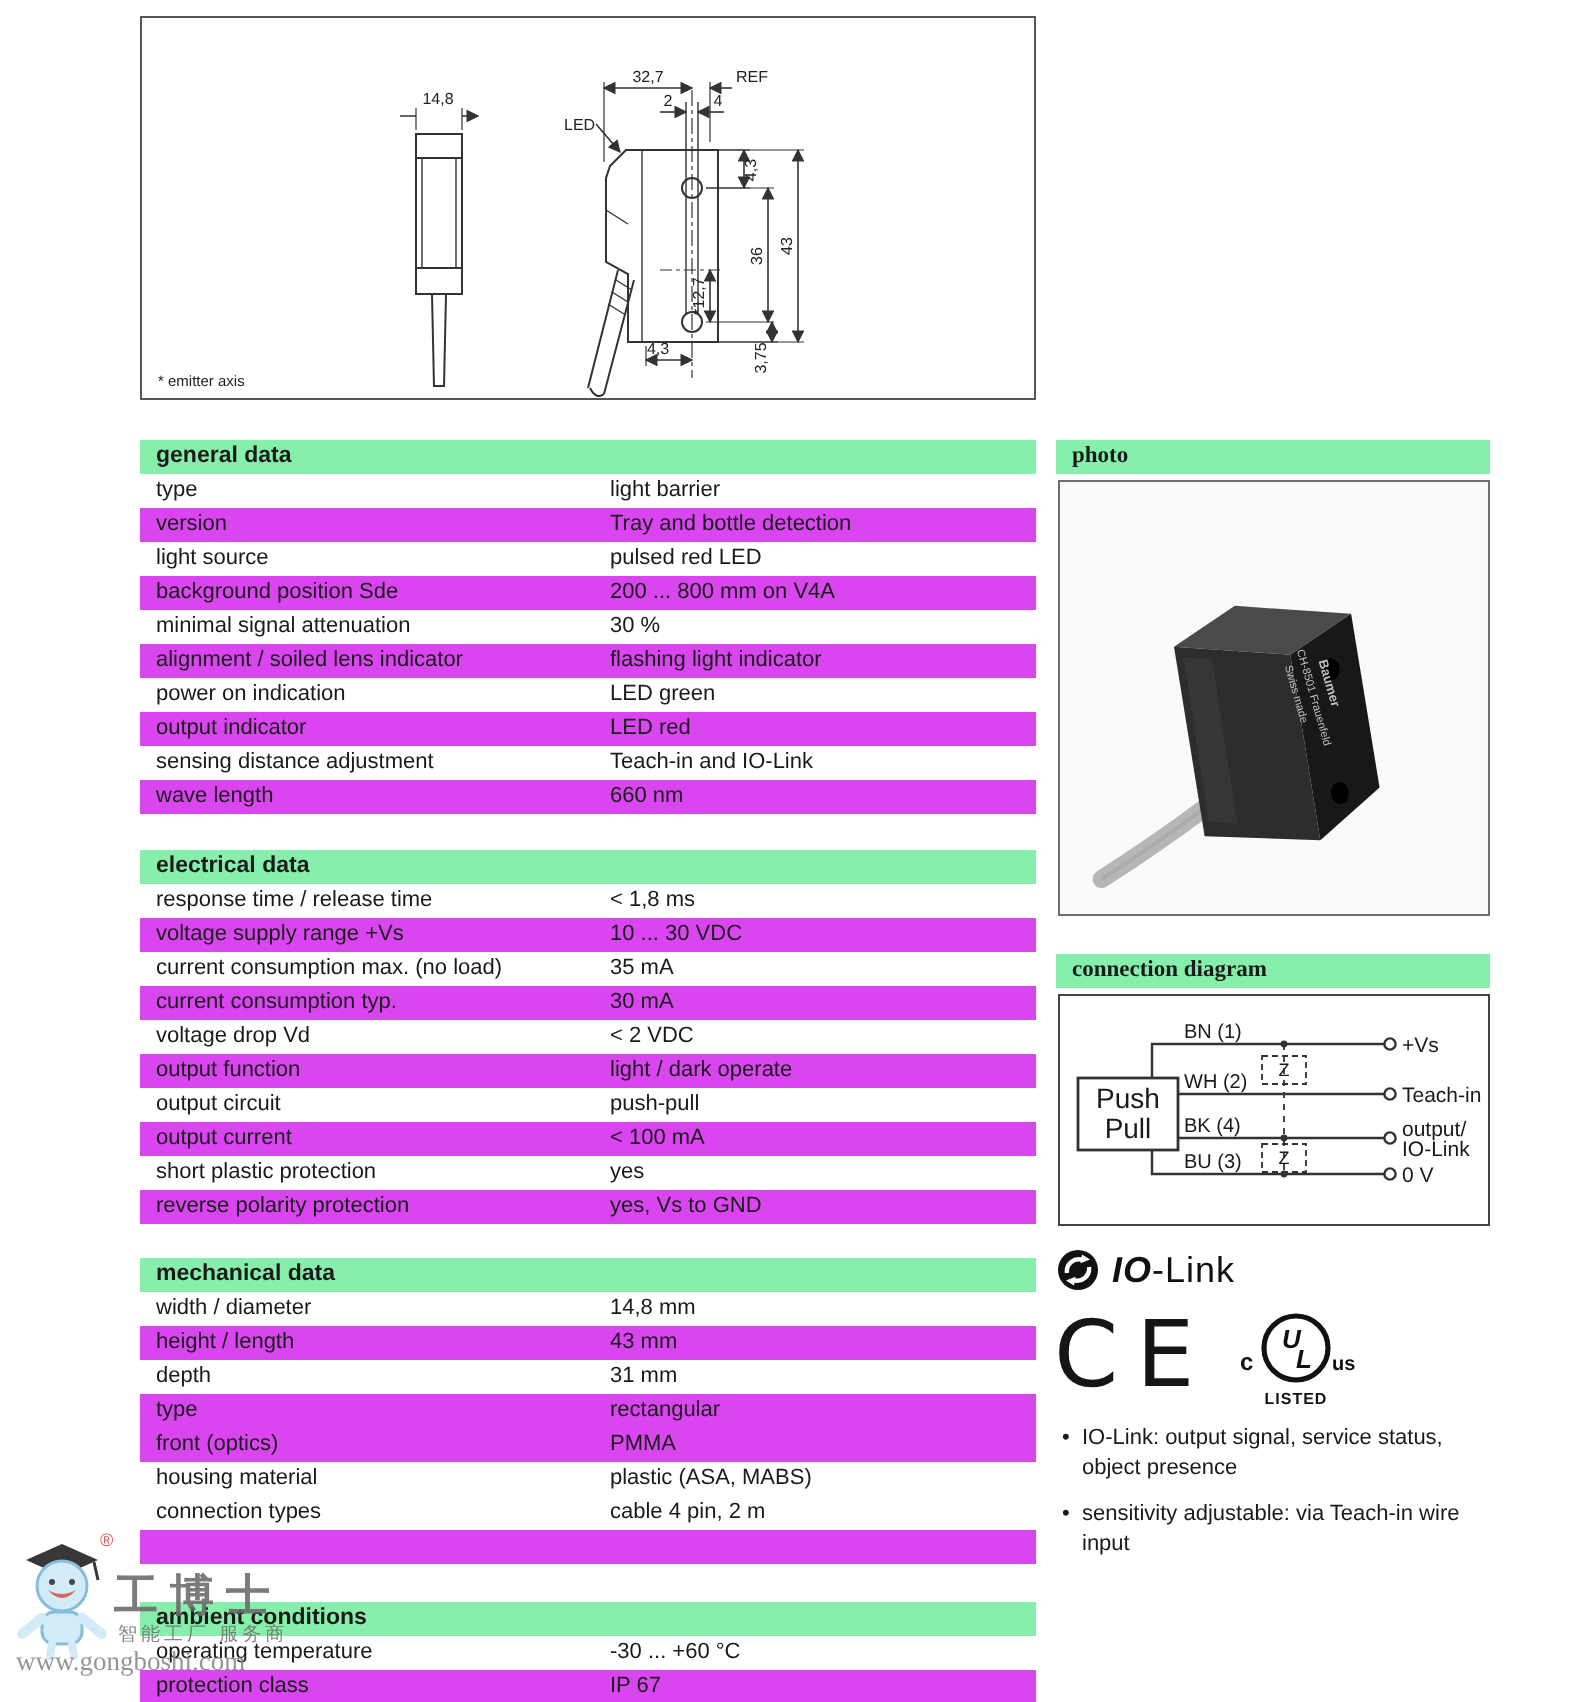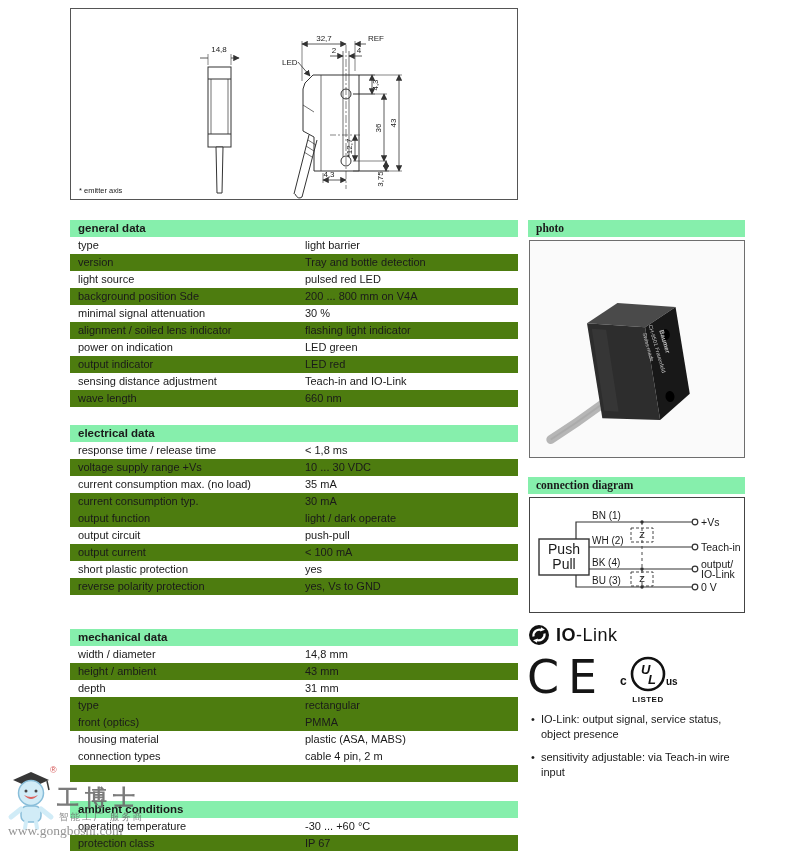--- a/index.html
+++ b/index.html
@@ -11,32 +11,32 @@
   .band {
     position:absolute; height:17px; background:#86efac;
     font-size:11.5px; font-weight:bold; line-height:17px;
     padding-left:8px; box-sizing:border-box;
   }
   .t-left { left:70px; width:448px; }
   .t-right { left:528px; width:217px;font-family:Liberation Serif, serif; }
   
   .rows { position:absolute; left:70px; width:448px; }
   .trow { display:flex; height:17px; font-size:11px; line-height:17px; }
-  .trow.alt { background:#4d7c0f; }
+  .trow.alt { background:#d946ef; }
   .trow .lbl { width:235px; padding-left:8px; box-sizing:border-box; white-space:nowrap; }
   .trow .val { flex:1; white-space:nowrap; }
   
   .frame { position:absolute; background:#fff; border:1px solid #6e6e6e; box-sizing:border-box; }
   .drawing-frame { left:70px; top:8px; width:448px; height:192px; border-color:#555; }
   .photo-frame { left:529px; top:240px; width:216px; height:218px; }
   .diagram-frame { left:529px; top:497px; width:216px; height:116px; border-color:#444; }
   
   .iolink { position:absolute; left:528px; top:624px; display:flex; align-items:center; gap:6px; }
   .iolink .txt { font-size:18px; color:#111; letter-spacing:0.5px; }
-  .iolink .txt b { font-weight:bold; }
+  .iolink .txt b { font-weight:bold;font-style:italic; }
   
   .ce { position:absolute; left:527px; top:650px; font-size:46px; font-weight:normal;
         letter-spacing:9px; color:#151515; font-family:"DejaVu Sans", sans-serif; }
   
   .bullets { position:absolute; left:531px; top:712px; width:214px; margin:0; padding:0; list-style:none; }
   .bullets li { position:relative; padding-left:10px; font-size:11px; line-height:1.32; margin-bottom:9px; }
   .bullets li::before { content:"\2022"; position:absolute; left:0; top:0; }
   
   .wm { position:absolute; left:4px; top:762px; width:170px; height:89px; z-index:6; pointer-events:none; }
   .wm .reg { position:absolute; left:46px; top:3px; font-size:9px; color:#cc3333; opacity:.85; }
@@ -183,20 +183,24 @@
         <div class="val">10 ... 30 VDC</div>
       </div>
       <div class="trow">
         <div class="lbl">current consumption max. (no load)</div>
         <div class="val">35 mA</div>
       </div>
       <div class="trow alt">
         <div class="lbl">current consumption typ.</div>
         <div class="val">30 mA</div>
       </div>
+      <div class="trow">
+        <div class="lbl">voltage drop Vd</div>
+        <div class="val">&lt; 2 VDC</div>
+      </div>
       <div class="trow alt">
         <div class="lbl">output function</div>
         <div class="val">light / dark operate</div>
       </div>
       <div class="trow">
         <div class="lbl">output circuit</div>
         <div class="val">push-pull</div>
       </div>
       <div class="trow alt">
         <div class="lbl">output current</div>
@@ -212,21 +216,21 @@
       </div>
     </div>
 
   <div class="band t-left" style="top:629px">mechanical data</div>
   <div class="rows" style="top:646px">
       <div class="trow">
         <div class="lbl">width / diameter</div>
         <div class="val">14,8 mm</div>
       </div>
       <div class="trow alt">
-        <div class="lbl">height / ambient</div>
+        <div class="lbl">height / length</div>
         <div class="val">43 mm</div>
       </div>
       <div class="trow">
         <div class="lbl">depth</div>
         <div class="val">31 mm</div>
       </div>
       <div class="trow alt">
         <div class="lbl">type</div>
         <div class="val">rectangular</div>
       </div>

